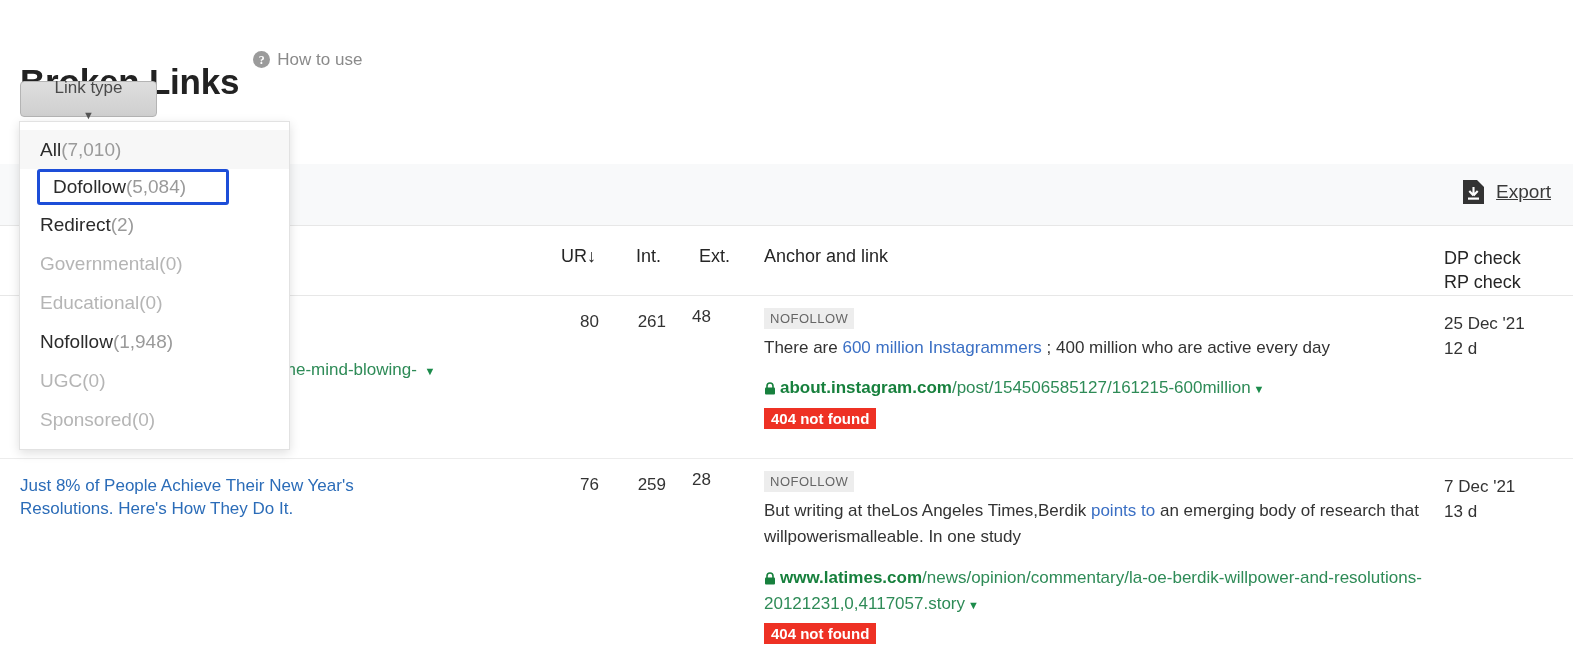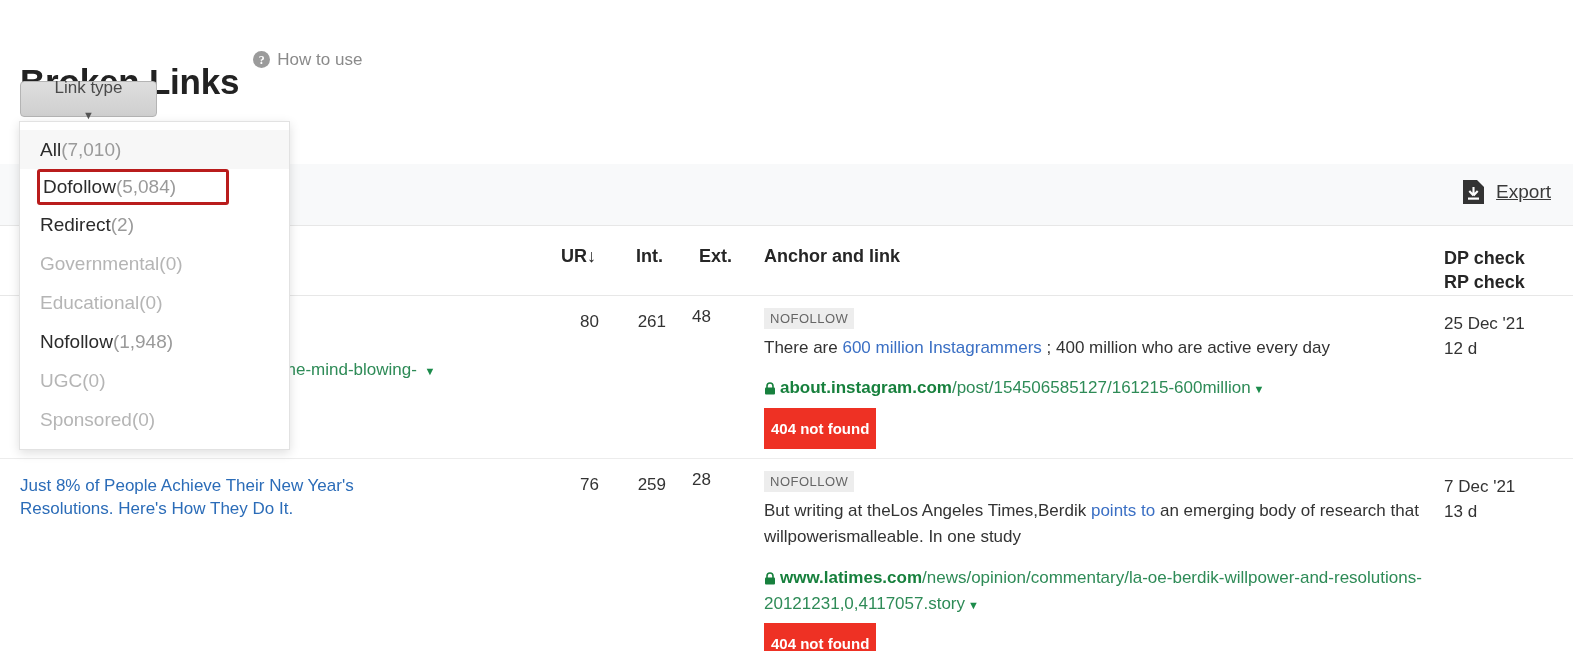--- a/index.html
+++ b/index.html
@@ -65,24 +65,24 @@
     padding: 0 0 0 20px; 
     font-size: 19px; cursor: pointer;
     position: relative;
   }
   .dd-item.is-first { background: #f7f7f7; }
   .dd-label { color: #2b2b2b; }
   .dd-count { color: #9a9a9a; }
   .dd-item.disabled .dd-label,
   .dd-item.disabled .dd-count { color: #b5b5b5; }
   .dd-item.highlighted {
-    border: 3px solid #b91c1c;
+    border: 3px solid #1d4ed8;
     border-radius: 3px;
     margin: 0 0 0 17px;
-    padding-left: 3px;
+    padding-left: 13px;
     width: 192px;
     height: 36px;
     background: #fff;
   }
 
   
   .toolbar {
     position: absolute; left: 0; top: 164px;
     width: 1573px; height: 62px;
     background: #f8f9fa;
@@ -105,21 +105,21 @@
   .dl-icon svg { display: block; }
 
   
   .tbl { position: absolute; left: 0; top: 226px; width: 1573px; }
   .thead {
     height: 70px; position: relative;
     border-bottom: 1px solid #e7e7e7;
     background: #fff;
   }
   .th {
-    position: absolute; font-size: 18px; font-weight: bold; color: #262626;
+    position: absolute; font-size: 18px; font-weight: normal; color: #262626;
   }
   .th-ur   { left: 561px; top: 20px; }
   .th-int  { left: 636px; top: 20px; }
   .th-ext  { left: 699px; top: 20px; }
   .th-anch { left: 764px; top: 20px; }
   .th-dp   { left: 1444px; top: 20px; line-height: 1.35; }
 
   .row {
     position: relative;
     border-bottom: 1px solid #ececec;
@@ -151,21 +151,21 @@
     display: inline-block; background: #ededed; color: #666;
     font-size: 13px; letter-spacing: 0.5px;
     padding: 3px 6px 3px 6px; margin-bottom: 6px;
   }
   .anchor-text { color: #333; line-height: 1.55; font-size: 17px; }
   .a-link { color: #3a6fc4; }
   .anchor-url { line-height: 1.55; font-size: 17px; margin-top: 14px; }
   .err-badge {
     display: inline-block; background: #ee3124; color: #fff;
     font-size: 15px; font-weight: bold;
-    padding: 12px 7px; margin-top: 6px;
+    padding: 2px 7px; margin-top: 6px;
   }
 
   .c-dates { left: 1444px; top: 16px; font-size: 17px; color: #333; line-height: 1.45; }
 </style>
 </head>
 <body>
 
 <div class="page">
 
   <div class="page-head">

